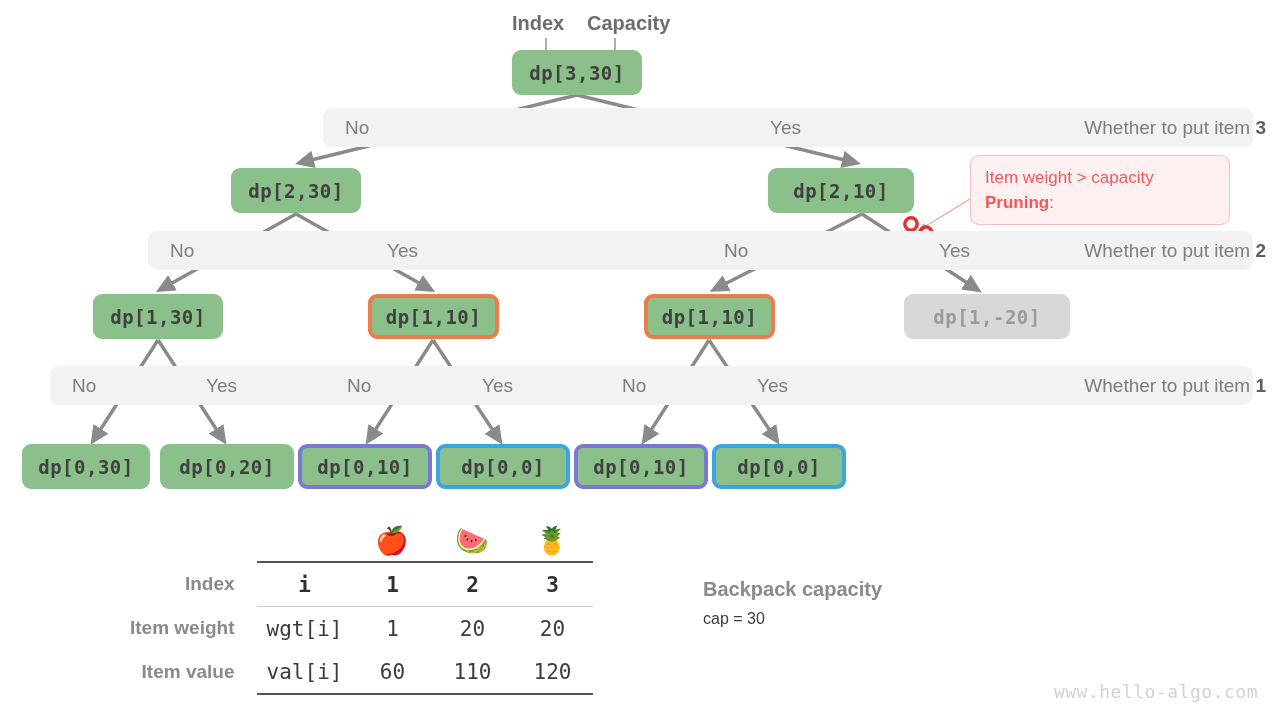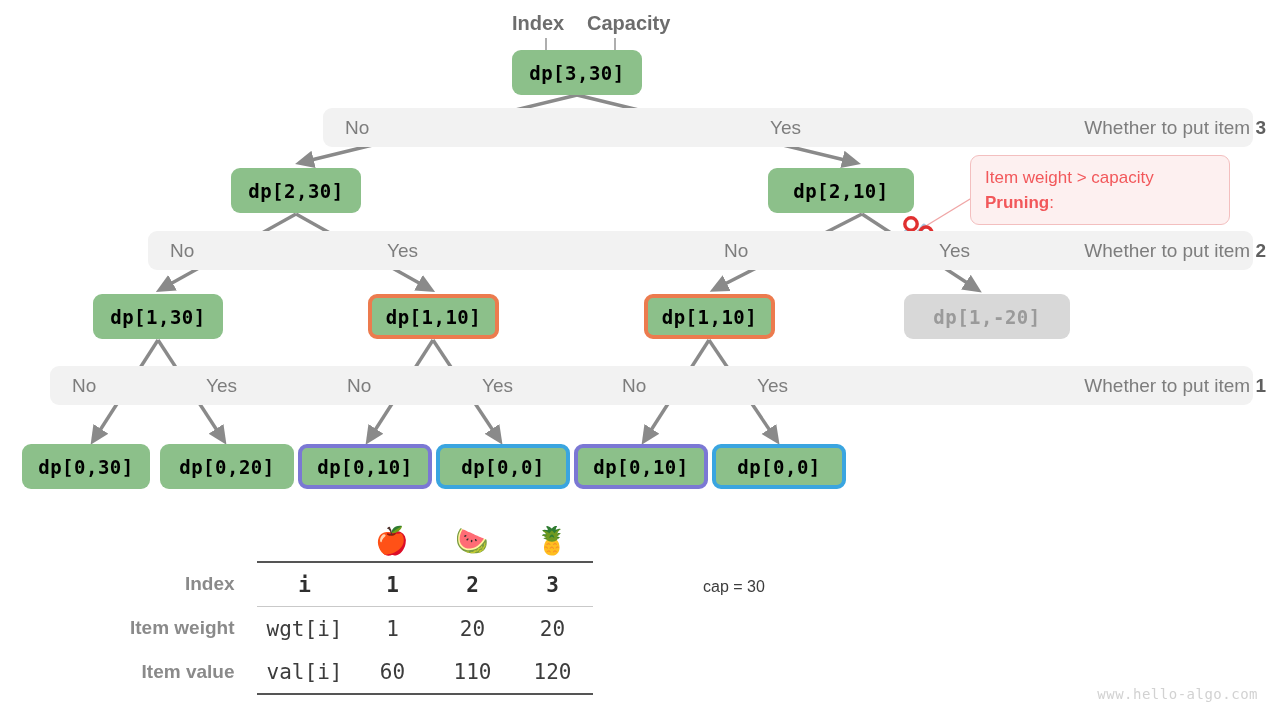--- a/index.html
+++ b/index.html
@@ -29,21 +29,21 @@
   }
   .band-label b{color:#5f5f5f;font-weight:bold;}
   .band-right{right:14px;}
 
   
   .node{
     position:absolute;
     box-sizing:border-box;
     background:#8cc08a;
     border-radius:9px;
-    color:#000000;
+    color:#404040;
     font-family:"DejaVu Sans Mono","Liberation Mono",monospace;
     font-size:19px;
     font-weight:bold;
     letter-spacing:.5px;
     display:flex;align-items:center;justify-content:center;
     height:45px;
     border:4px solid transparent;
   }
   .node.plain{border-color:transparent;}
   .node.hl-orange{border-color:#ec7b4e;}
@@ -105,21 +105,21 @@
     font-size:20px;font-weight:bold;color:#8a8a8a;margin-bottom:9px;
     font-family:"Liberation Sans",sans-serif;
   }
   .cap-info .ci-code{
     font-size:16px;color:#3c3c3c;
     font-family:Liberation Sans, sans-serif;
   }
   .watermark{
     position:absolute;right:22px;bottom:18px;
     font-family:"DejaVu Sans Mono","Liberation Mono",monospace;
-    font-size:14px;color:#d2d2d2;letter-spacing:.5px;
+    font-size:18px;color:#d2d2d2;letter-spacing:.5px;
   }
 </style>
 </head>
 <body>
 
 <div id="stage">
 
   <svg id="edges" viewBox="0 0 1280 720">
     <defs>
       <marker id="ah" markerWidth="6" markerHeight="6" refX="3.2" refY="3" orient="auto">
@@ -246,17 +246,18 @@
       <td class="rowlab nob">Item value</td>
       <td>val[i]</td>
       <td>60</td>
       <td>110</td>
       <td>120</td>
     </tr>
   </tbody>
     </table>
 
   <div class="cap-info" style="left:703px;top:578px;">
+    <div class="ci-title">Backpack capacity</div>
     <div class="ci-code">cap = 30</div>
   </div>
 
   <div class="watermark">www.hello-algo.com</div>
 </div>
 
 </body></html>

